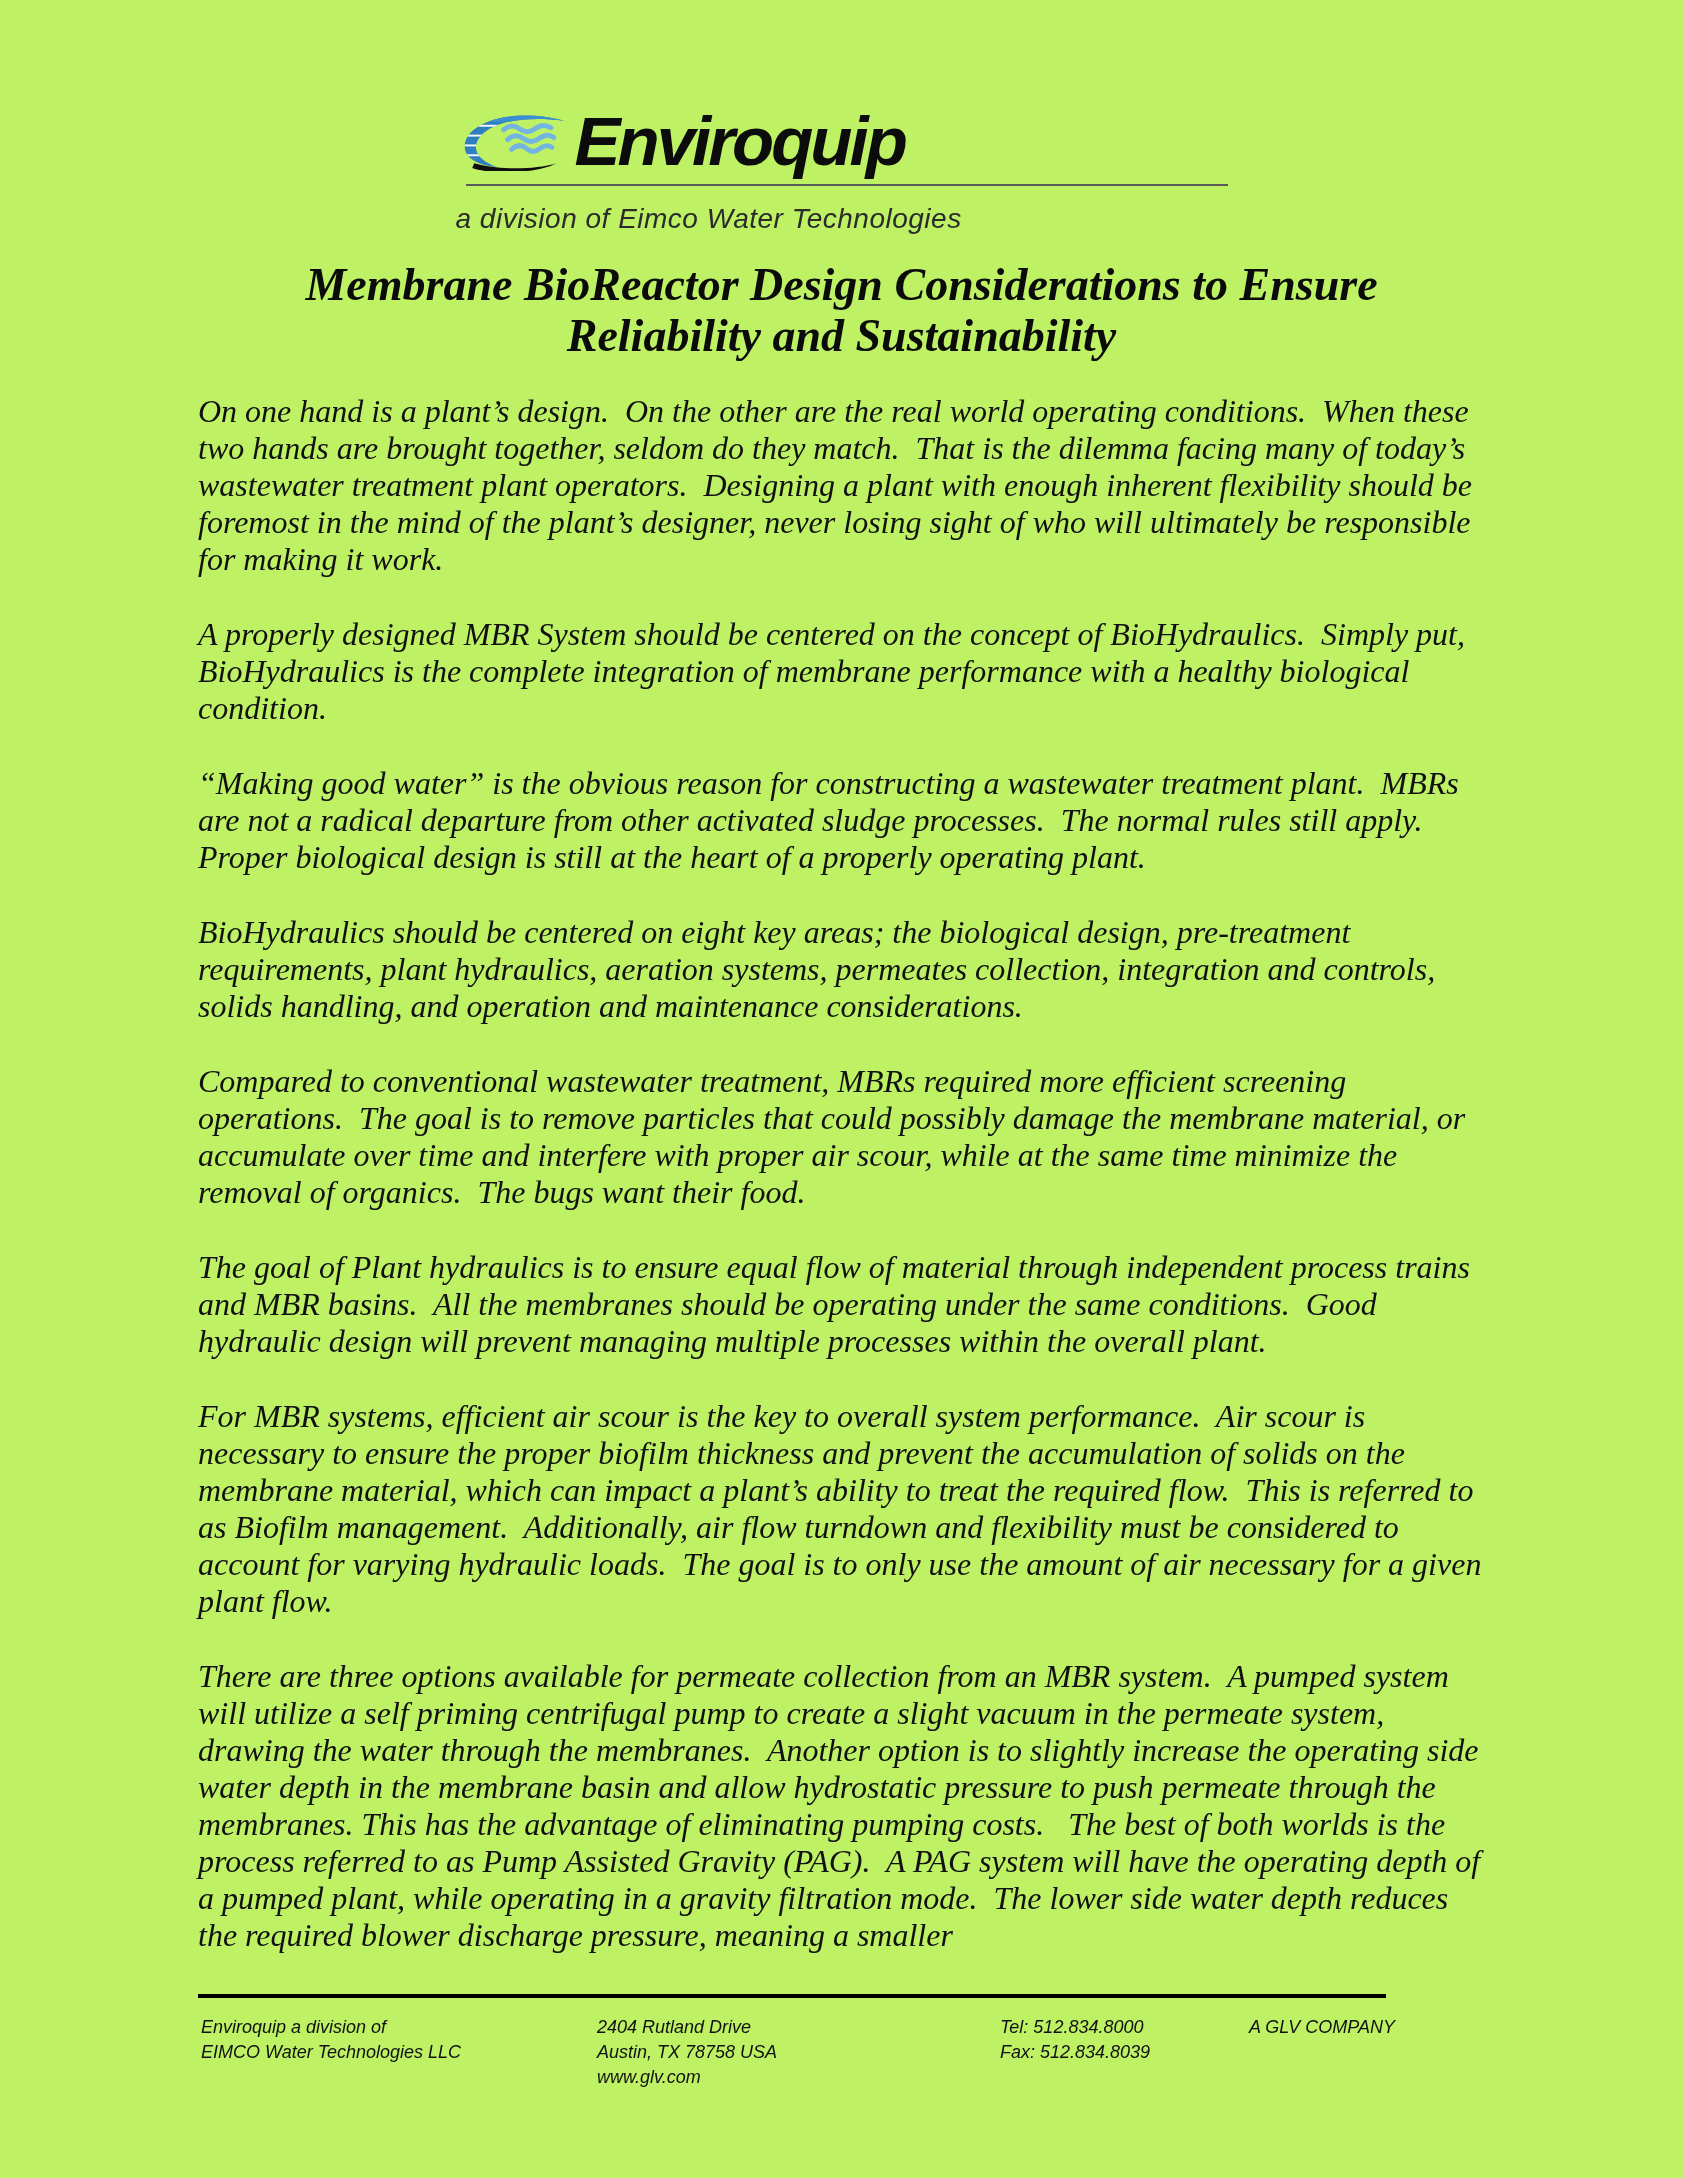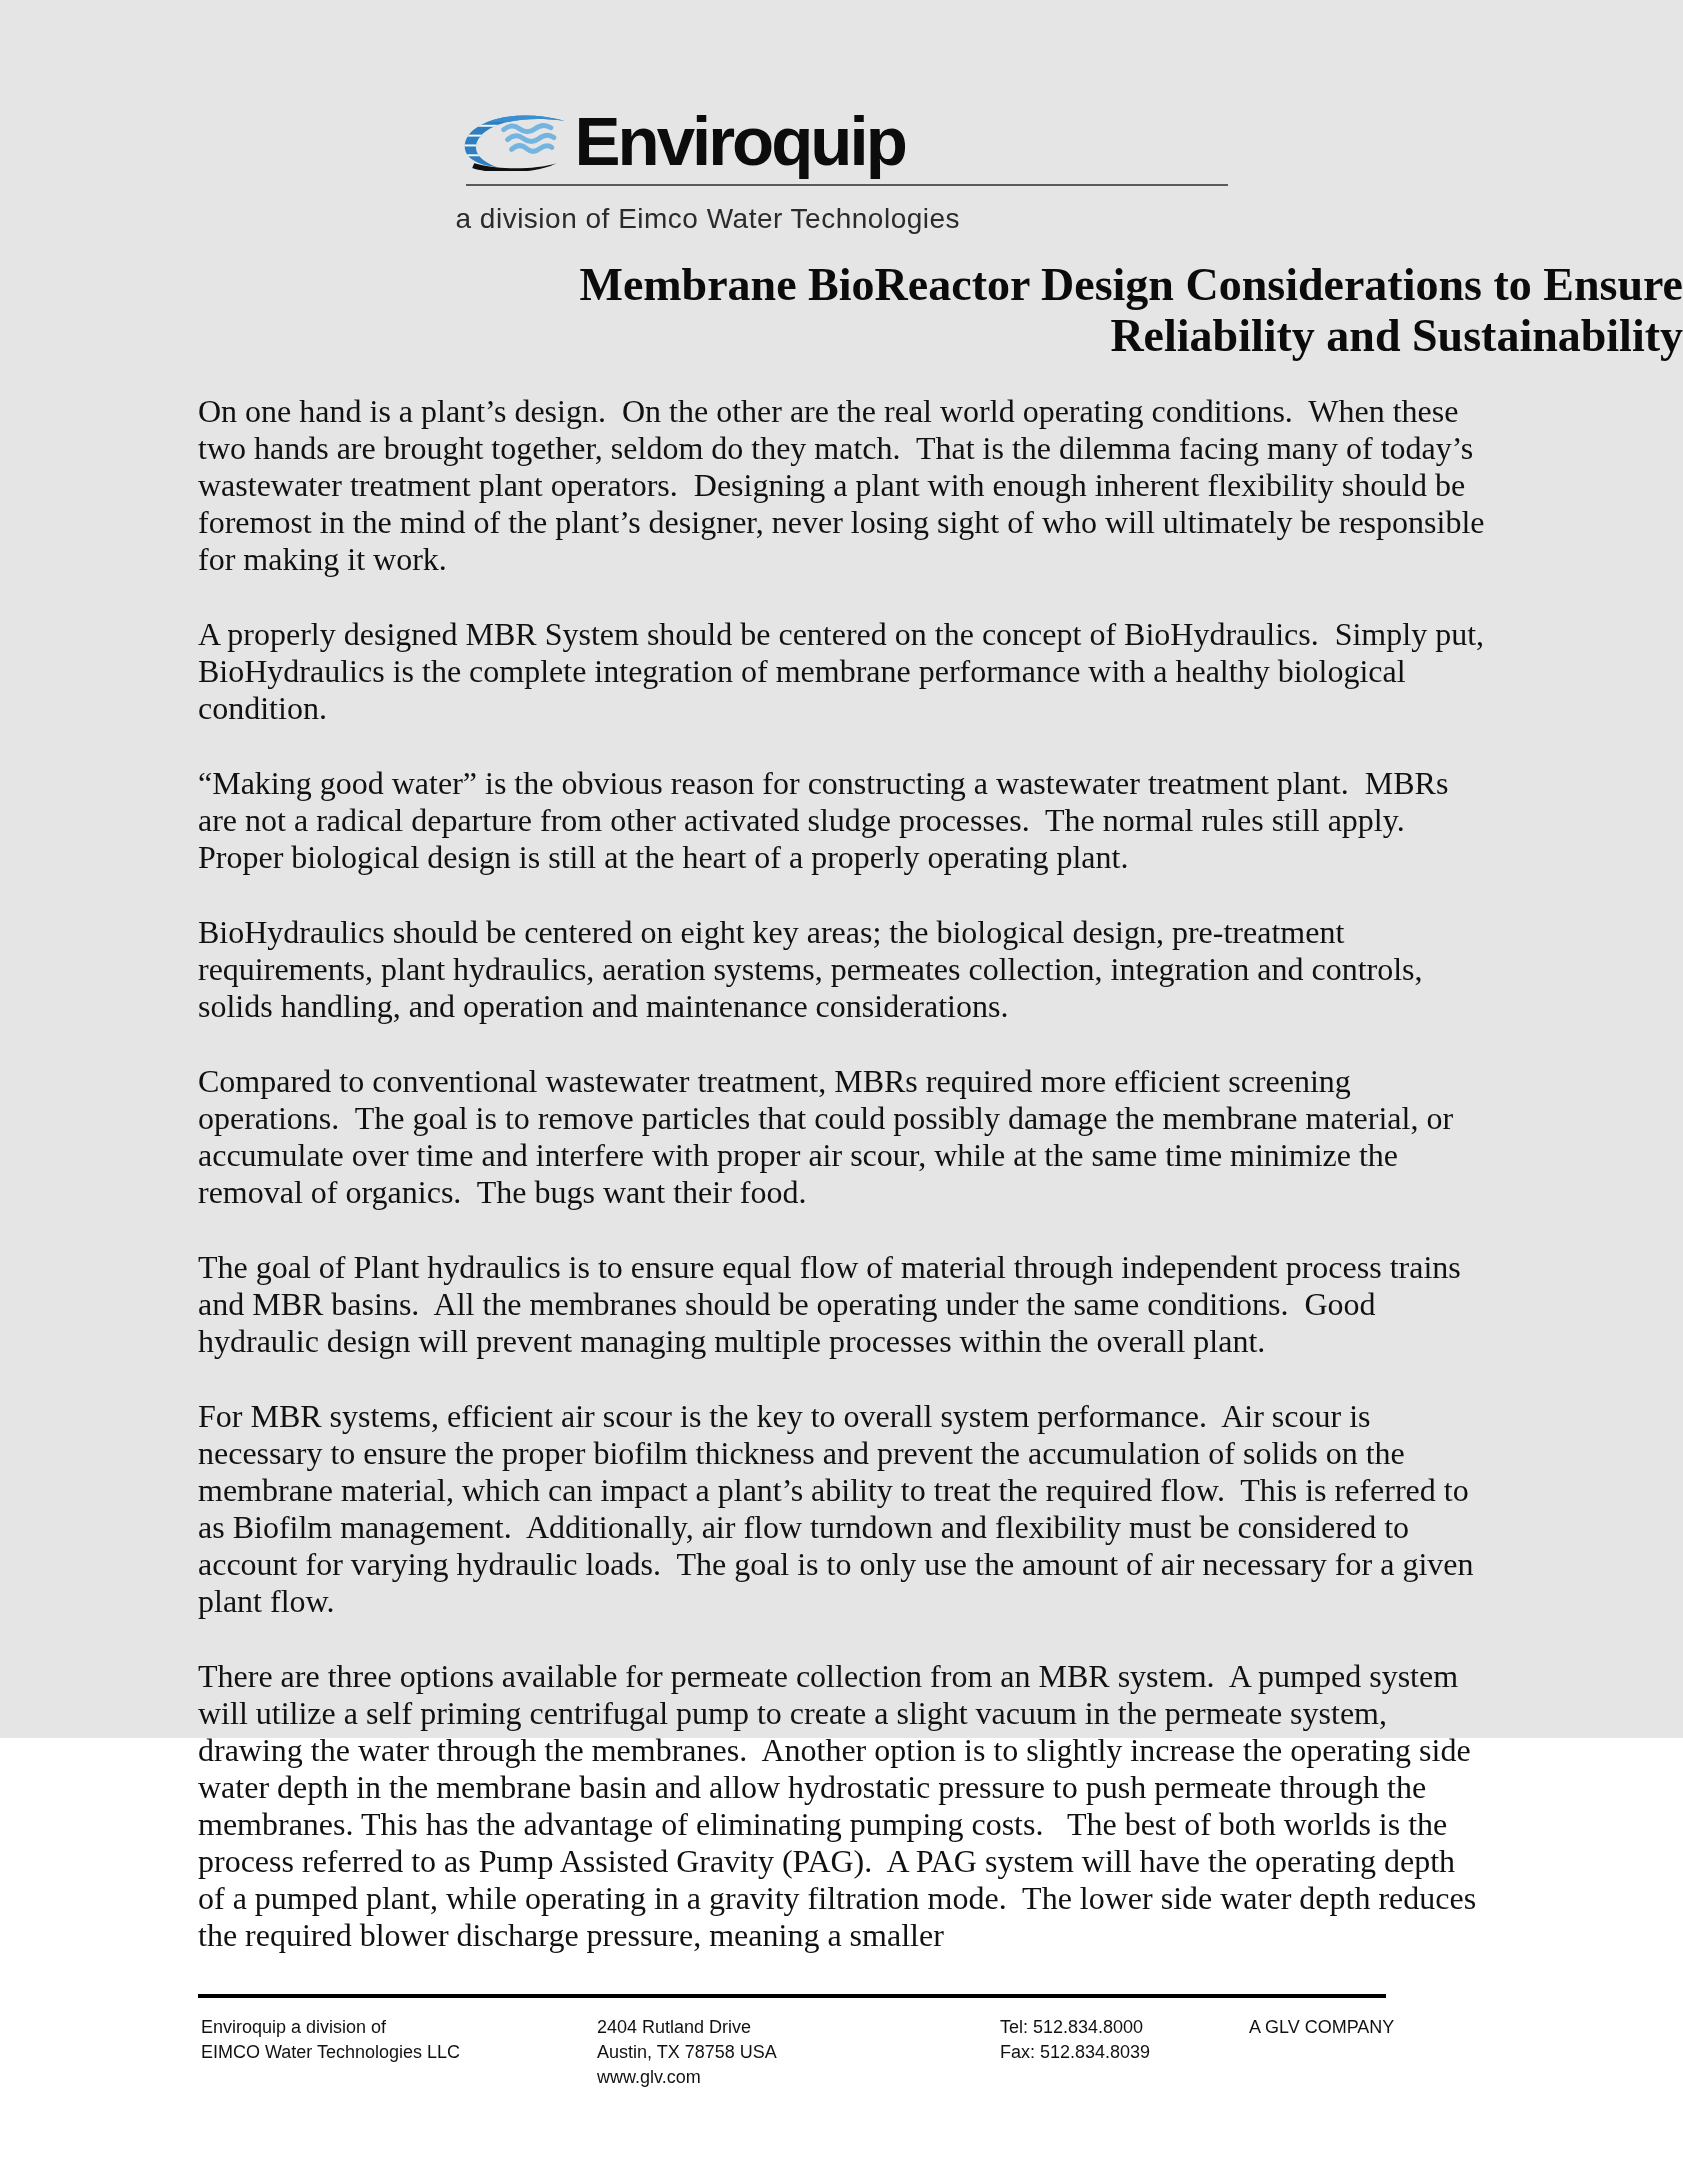--- a/index.html
+++ b/index.html
@@ -1,23 +1,24 @@
 <!DOCTYPE html>
 <html><head>
 <meta charset="utf-8">
 <style>
   * { margin: 0; padding: 0; box-sizing: border-box; }
   html, body { width: 1683px; height: 2178px; background: #ffffff; overflow: hidden; }
   .page {
     position: relative;
     width: 1683px;
-    height: 1738px;
-    background: #e5e5e5;
+    height: 2178px;
+    background: #bef264;
     font-family: "Liberation Serif", serif;
     color: #0d0d0d;
+    font-style: italic;
   }
 
   
   .logo-block {
     position: absolute;
     top: 109px;
     left: 50%;
     transform: translateX(-50%);
     width: 772px;
   }
@@ -53,21 +54,21 @@
     color: #2b2b2b;
     line-height: 30px;
   }
 
   
   .doc-title {
     position: absolute;
     top: 259px;
     left: 0;
     width: 1683px;
-    text-align: right;
+    text-align: center;
     font-family: "Liberation Serif", serif;
     font-weight: bold;
     font-size: 46px;
     line-height: 51px;
     color: #0b0b0b;
   }
 
   
   .doc-body {
     position: absolute;

